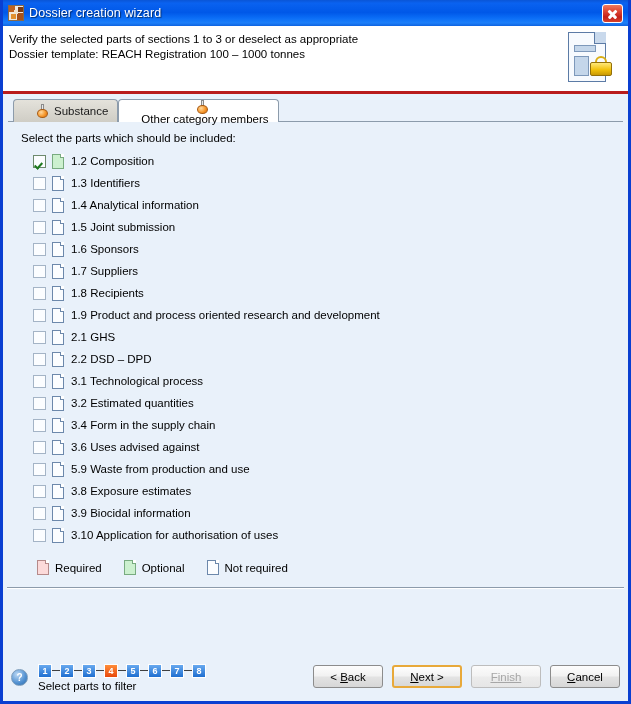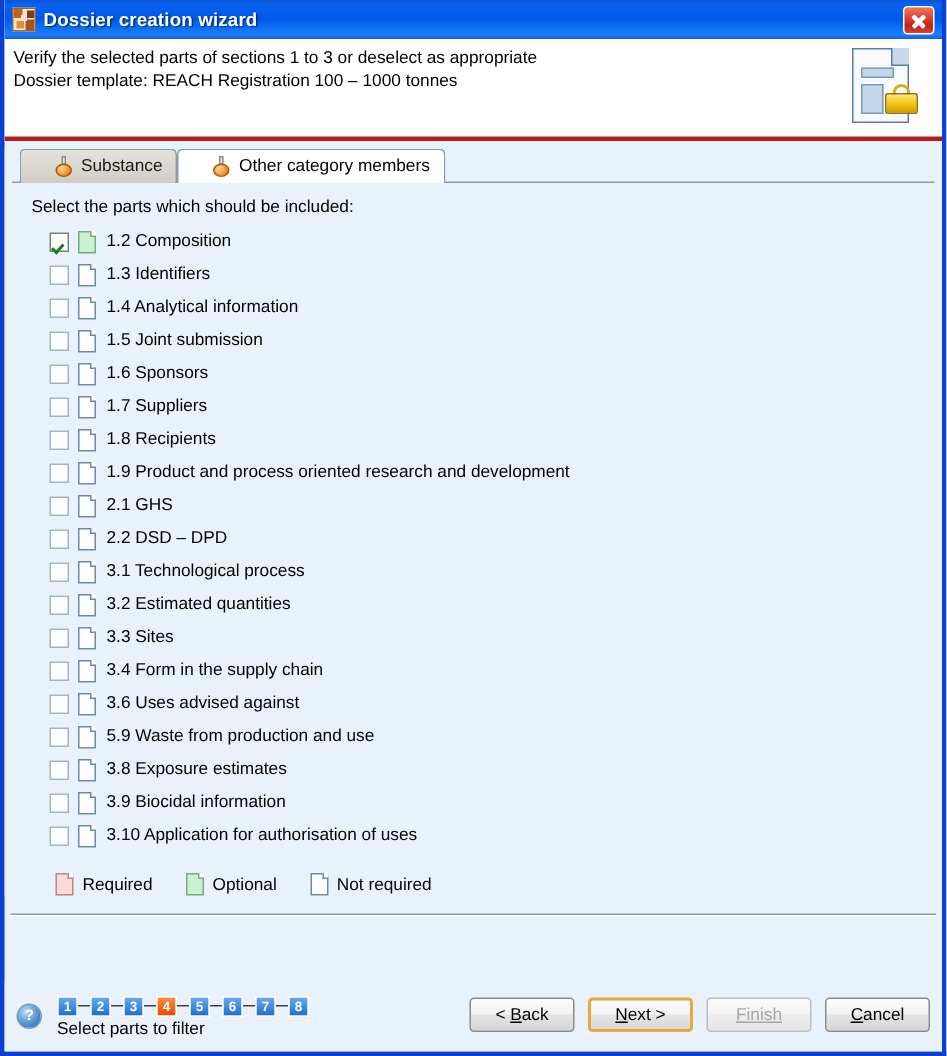--- a/index.html
+++ b/index.html
@@ -51,21 +51,21 @@
   }
   .ti1 { left: 0; top: 0; width: 6px; height: 6px; background: #c0621e; }
   .ti2 { left: 9px; top: 1px; width: 5px; height: 5px; background: #7c3b12; }
   .ti3 { left: 2px; top: 8px; width: 5px; height: 5px; background: #e2902f; }
   .ti4 { left: 8px; top: 7px; width: 6px; height: 7px; background: #a9521a; }
   .ti5 { left: 5px; top: 4px; width: 4px; height: 4px; background: #efe2cf; }
 
   .titlebar-text {
     color: #ffffff;
     font-size: 12.5px;
-    font-weight: bold;
+    font-weight: normal;
     letter-spacing: 0.1px;
     text-shadow: 1px 1px 1px rgba(0,0,0,0.55);
     white-space: nowrap;
     text-align: right;
   }
   .titlebar-spacer { flex: 1 1 auto; }
   .close-btn {
     width: 21px;
     height: 19px;
     box-sizing: border-box;
@@ -198,20 +198,21 @@
     z-index: 1;
   }
   .tab.inactive {
     background: linear-gradient(to bottom, #e4e2db, #cfcdc5);
     color: #1a1a1a;
   }
   .tab.active {
     background: #ffffff;
     color: #000000;
     z-index: 2;
+    flex-direction: column;
   }
   .flask {
     position: relative;
     width: 13px;
     height: 14px;
     margin-right: 5px;
     flex: 0 0 13px;
   }
   .flask-neck {
     position: absolute;
@@ -563,28 +564,20 @@
           </span>
           <span class="part-label">3.1 Technological process</span>
         </div>
         <div class="part-row">
           <span class="cbox"></span>
           <span class="filedoc state-not">
             <span class="body"></span>
             <span class="corner"></span>
           </span>
           <span class="part-label">3.2 Estimated quantities</span>
-        </div>
-        <div class="part-row">
-          <span class="cbox"></span>
-          <span class="filedoc state-not">
-            <span class="body"></span>
-            <span class="corner"></span>
-          </span>
-          <span class="part-label">3.3 Sites</span>
         </div>
         <div class="part-row">
           <span class="cbox"></span>
           <span class="filedoc state-not">
             <span class="body"></span>
             <span class="corner"></span>
           </span>
           <span class="part-label">3.4 Form in the supply chain</span>
         </div>
         <div class="part-row">

